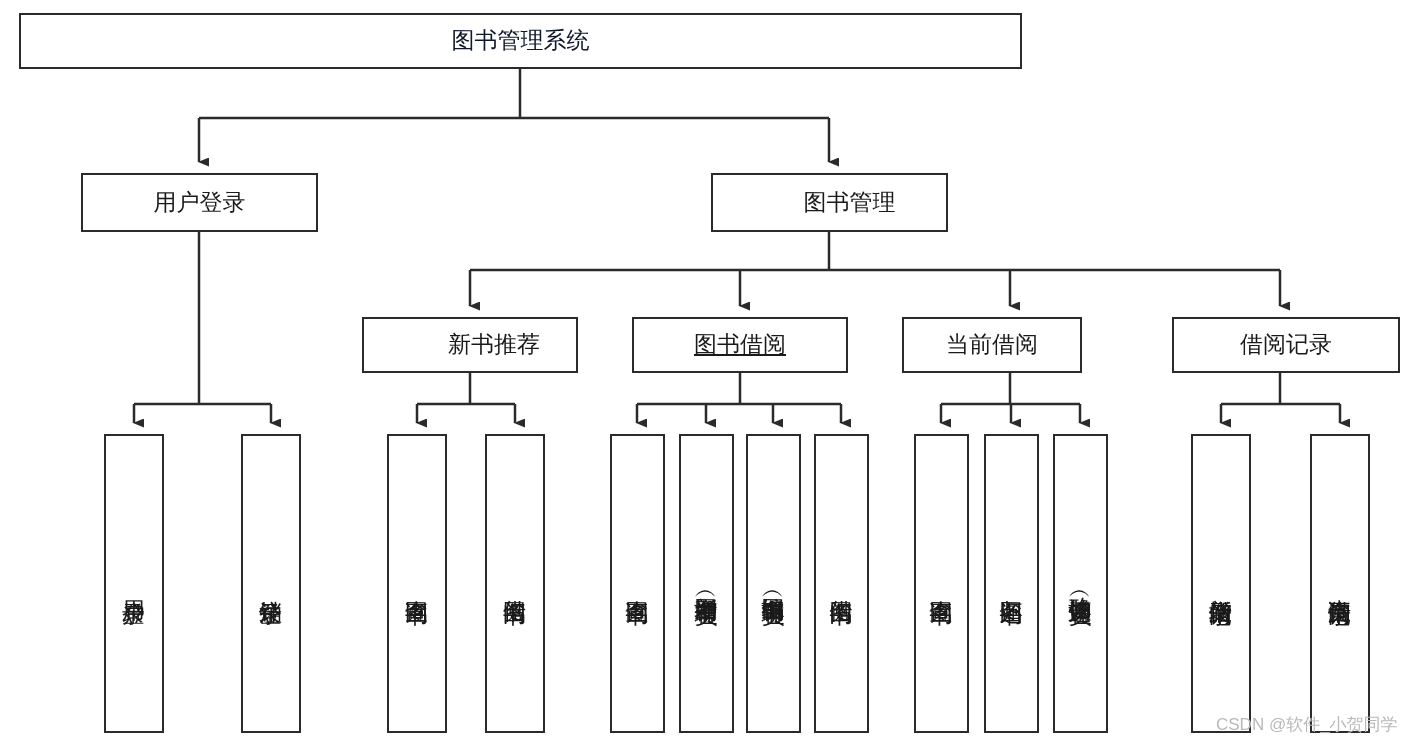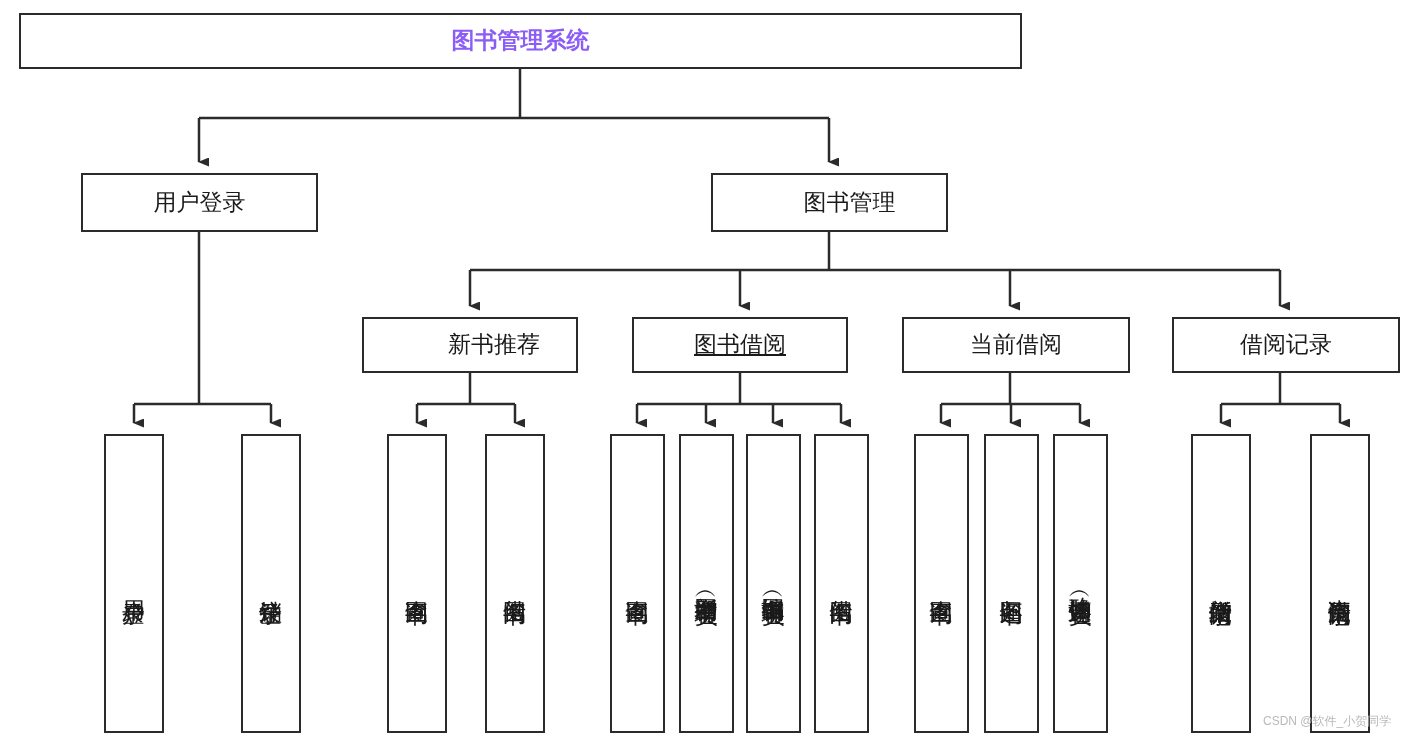--- a/index.html
+++ b/index.html
@@ -49,23 +49,23 @@
   }
   .node-vertical .node-label {
     font-size: 23px;
     writing-mode: vertical-rl;
     text-orientation: upright;
     letter-spacing: 1px;
     line-height: 1.05;
   }
   .watermark {
     position: absolute;
-    left: 1263px;
+    left: 1216px;
     top: 713px;
-    font-size: 12px;
+    font-size: 17px;
     color: #b9b9b9;
     font-family: "Liberation Sans", sans-serif;
     white-space: nowrap;
     pointer-events: none;
   }
 </style>
 </head>
 <body>
 
 <div id="diagram-root">
@@ -110,35 +110,35 @@
         <line x1="941" y1="404" x2="941" y2="423" stroke="#2b2b2b" stroke-width="2.5" marker-end="url(#arrowhead)"></line>
         <line x1="1011" y1="404" x2="1011" y2="423" stroke="#2b2b2b" stroke-width="2.5" marker-end="url(#arrowhead)"></line>
         <line x1="1080" y1="404" x2="1080" y2="423" stroke="#2b2b2b" stroke-width="2.5" marker-end="url(#arrowhead)"></line>
         <line x1="1221" y1="404" x2="1221" y2="423" stroke="#2b2b2b" stroke-width="2.5" marker-end="url(#arrowhead)"></line>
         <line x1="1340" y1="404" x2="1340" y2="423" stroke="#2b2b2b" stroke-width="2.5" marker-end="url(#arrowhead)"></line>
       </g>
   </svg>
 
   <div id="nodes-layer">
       <div class="node-box node-horizontal" style="left: 19px; top: 13px; width: 1003px; height: 56px; border-color: rgb(43, 43, 43);">
-        <span class="node-label" style="color: #8b5cf6; font-weight: bold;">图书管理系统</span>
+        <span class="node-label" style="color: #0f172a;">图书管理系统</span>
       </div>
       <div class="node-box node-horizontal" style="left: 81px; top: 173px; width: 237px; height: 59px; border-color: rgb(43, 43, 43);">
         <span class="node-label" style="color: rgb(26, 26, 26);">用户登录</span>
       </div>
       <div class="node-box node-horizontal" style="left: 711px; top: 173px; width: 237px; height: 59px; border-color: rgb(43, 43, 43); padding-left: 40px;">
         <span class="node-label" style="color: rgb(26, 26, 26);">图书管理</span>
       </div>
       <div class="node-box node-horizontal" style="left: 362px; top: 317px; width: 216px; height: 56px; border-color: rgb(43, 43, 43); padding-left: 48px;">
         <span class="node-label" style="color: rgb(26, 26, 26);">新书推荐</span>
       </div>
       <div class="node-box node-horizontal" style="left: 632px; top: 317px; width: 216px; height: 56px; border-color: rgb(43, 43, 43);">
         <span class="node-label" style="color: rgb(26, 26, 26); text-decoration: underline;">图书借阅</span>
       </div>
-      <div class="node-box node-horizontal" style="left: 902px; top: 317px; width: 228px; height: 56px; border-color: rgb(43, 43, 43);">
+      <div class="node-box node-horizontal" style="left: 902px; top: 317px; width: 180px; height: 56px; border-color: rgb(43, 43, 43);">
         <span class="node-label" style="color: rgb(26, 26, 26);">当前借阅</span>
       </div>
       <div class="node-box node-horizontal" style="left: 1172px; top: 317px; width: 228px; height: 56px; border-color: rgb(43, 43, 43);">
         <span class="node-label" style="color: rgb(26, 26, 26);">借阅记录</span>
       </div>
       <div class="node-box node-vertical" style="left: 104px; top: 434px; width: 60px; height: 299px; border-color: rgb(43, 43, 43);">
         <span class="node-label" style="color: rgb(26, 26, 26);">用户登录</span>
       </div>
       <div class="node-box node-vertical" style="left: 241px; top: 434px; width: 60px; height: 299px; border-color: rgb(43, 43, 43);">
         <span class="node-label" style="color: rgb(26, 26, 26);">注销登录</span>

